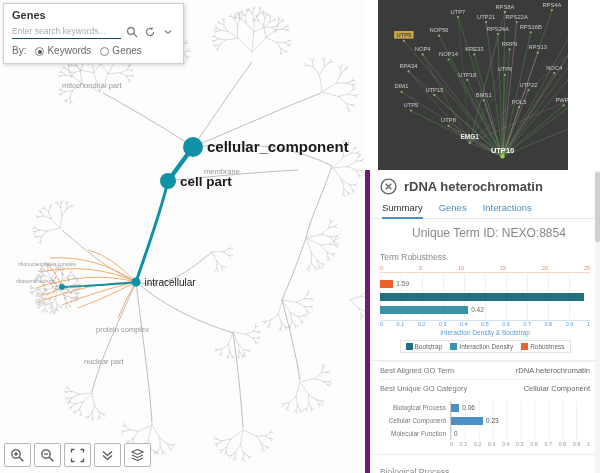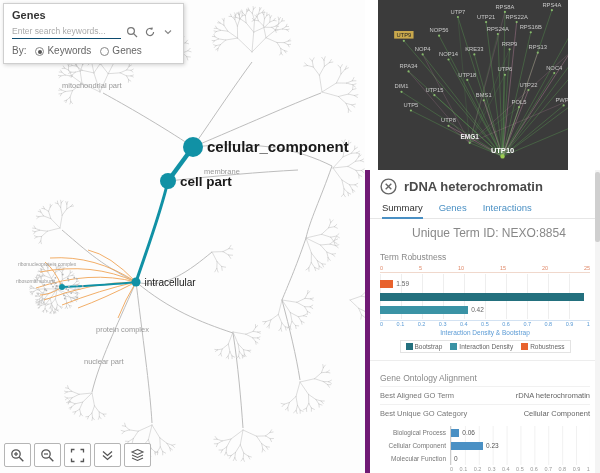--- a/index.html
+++ b/index.html
@@ -1443,21 +1443,20 @@
             <span>Interaction Density</span>
           </span>
           <span class="li">
             <span class="sw" style="background: rgb(232, 98, 45);"></span>
             <span>Robustness</span>
           </span>
         </div>
     </div>
 
     <div class="sep"></div>
-    <div class="section-title">Gene Ontology Alignment</div>
 
     <div>
       <div class="kv-row">
         <span>Best Aligned GO Term</span>
         <span class="v">rDNA heterochromatin</span>
       </div>
       <div class="kv-row">
         <span>Best Unique GO Category</span>
         <span class="v">Cellular Component</span>
       </div>

